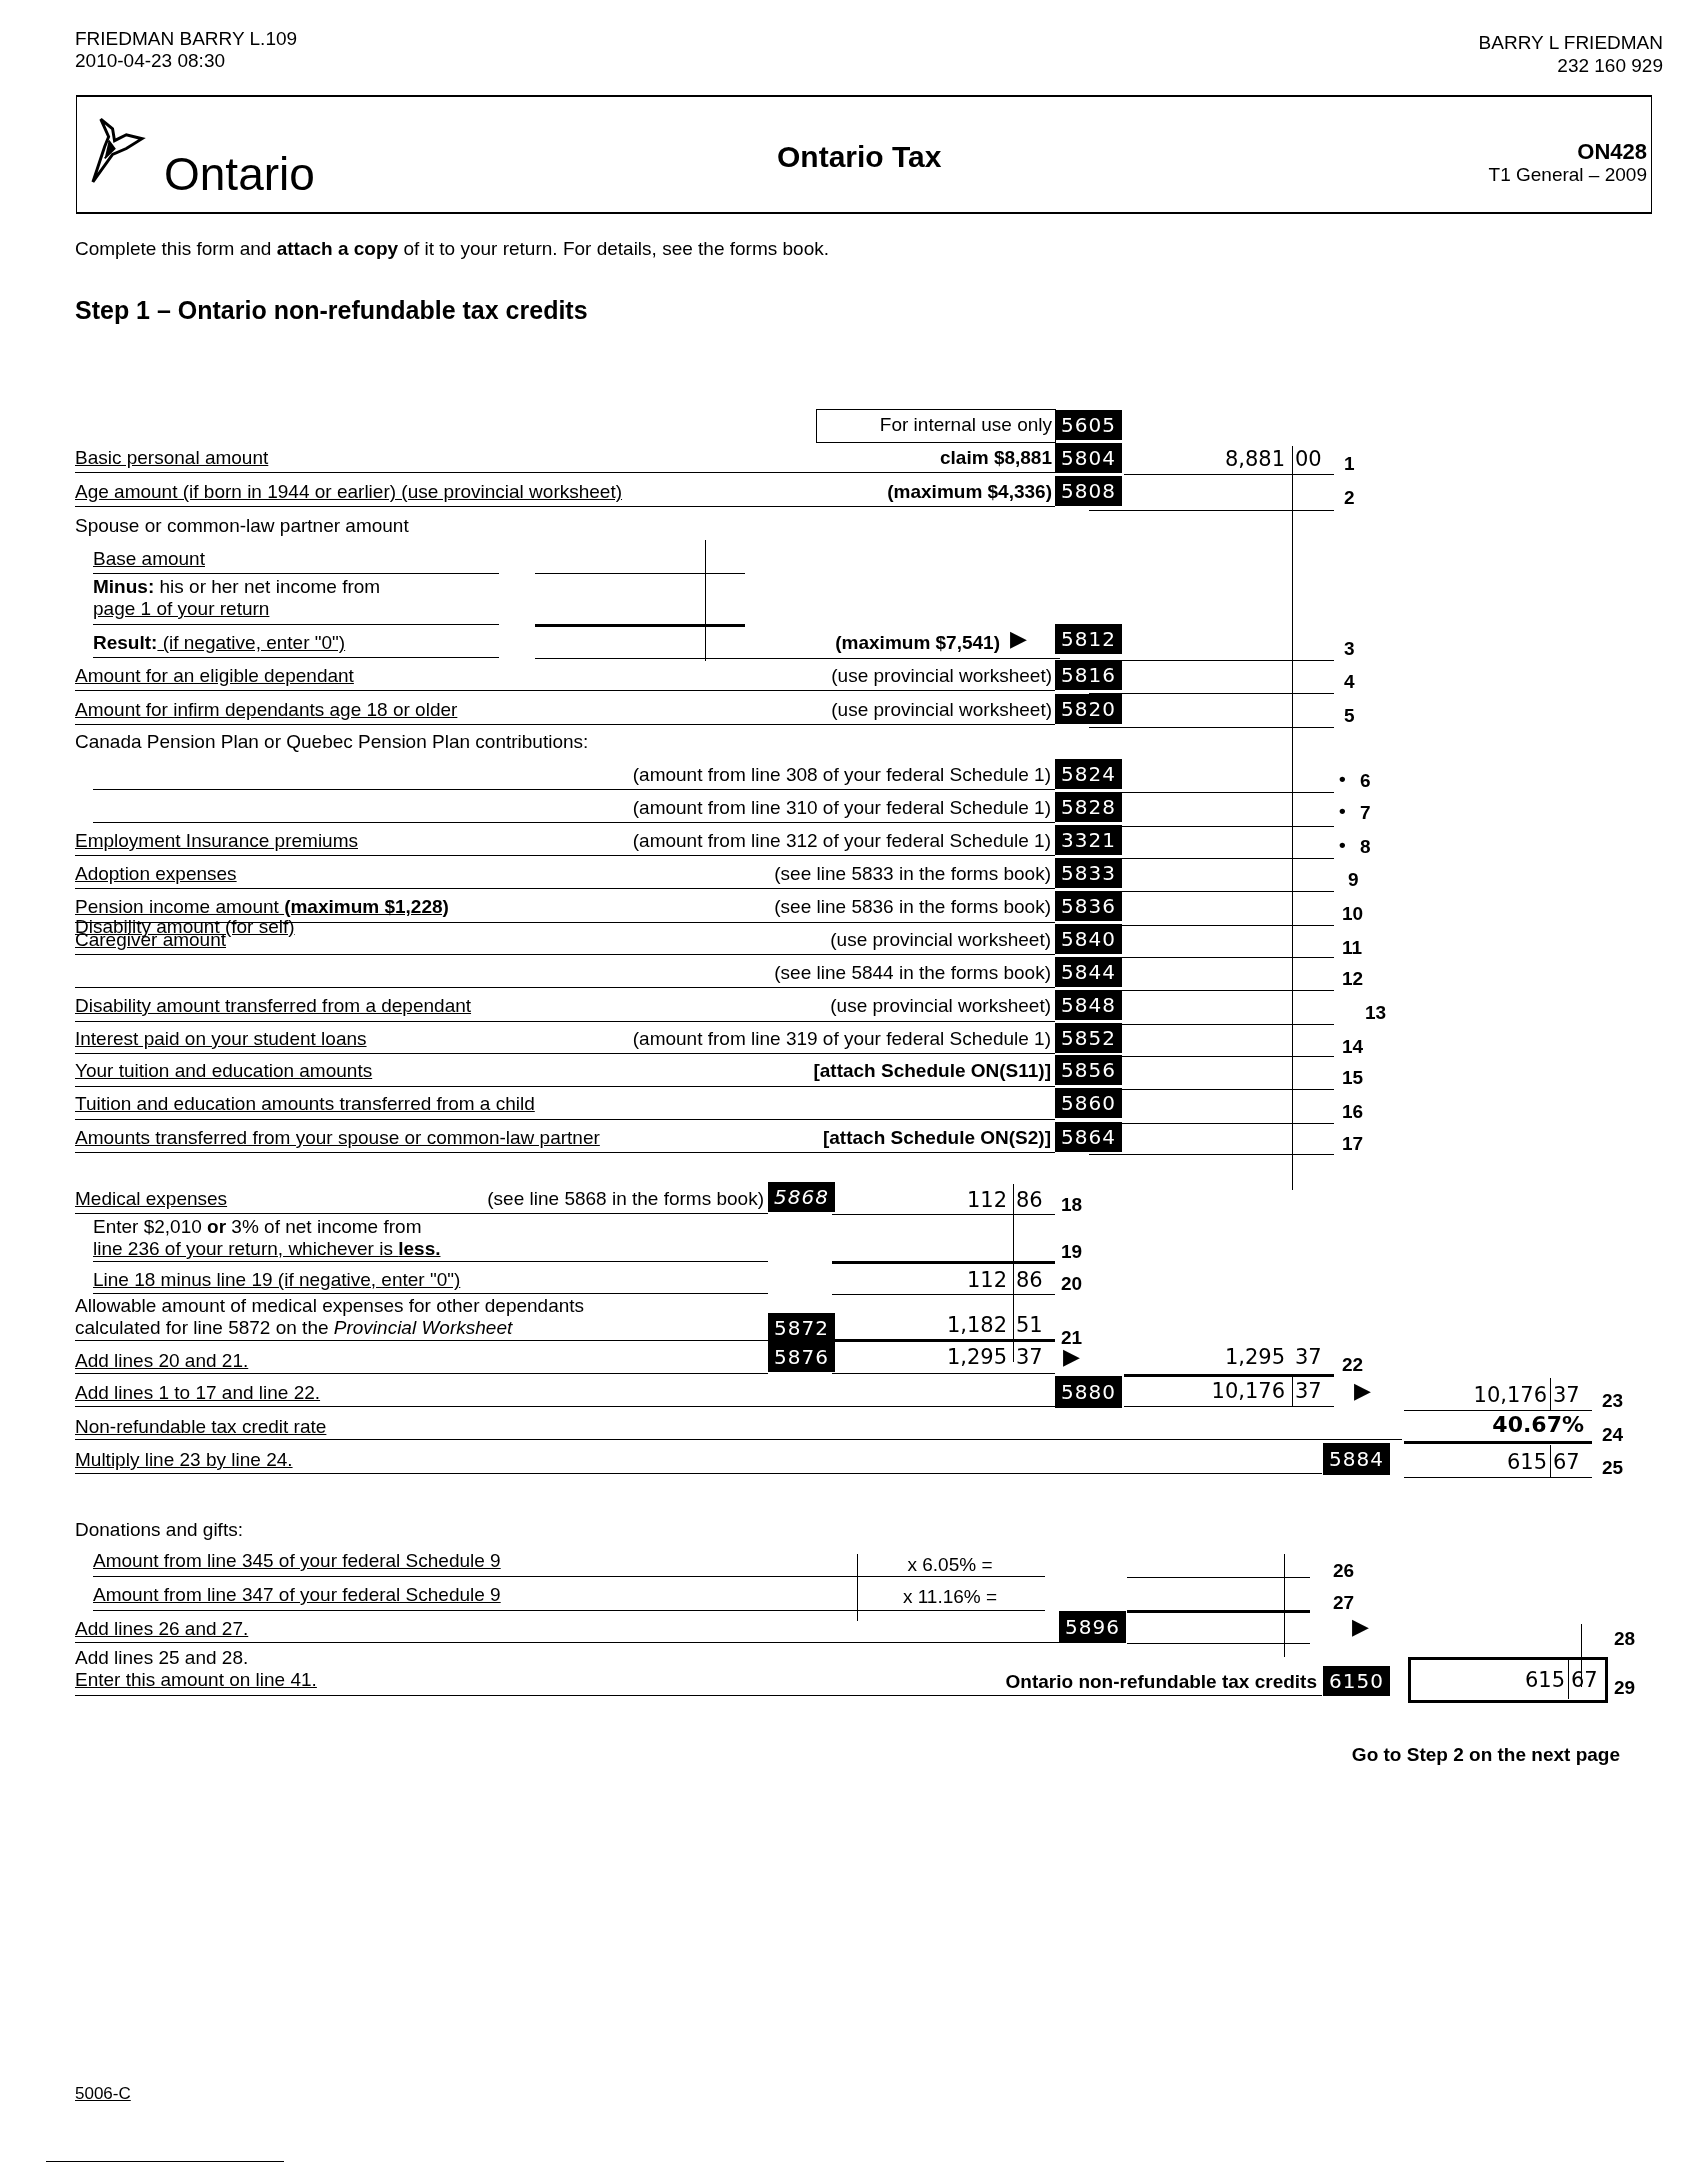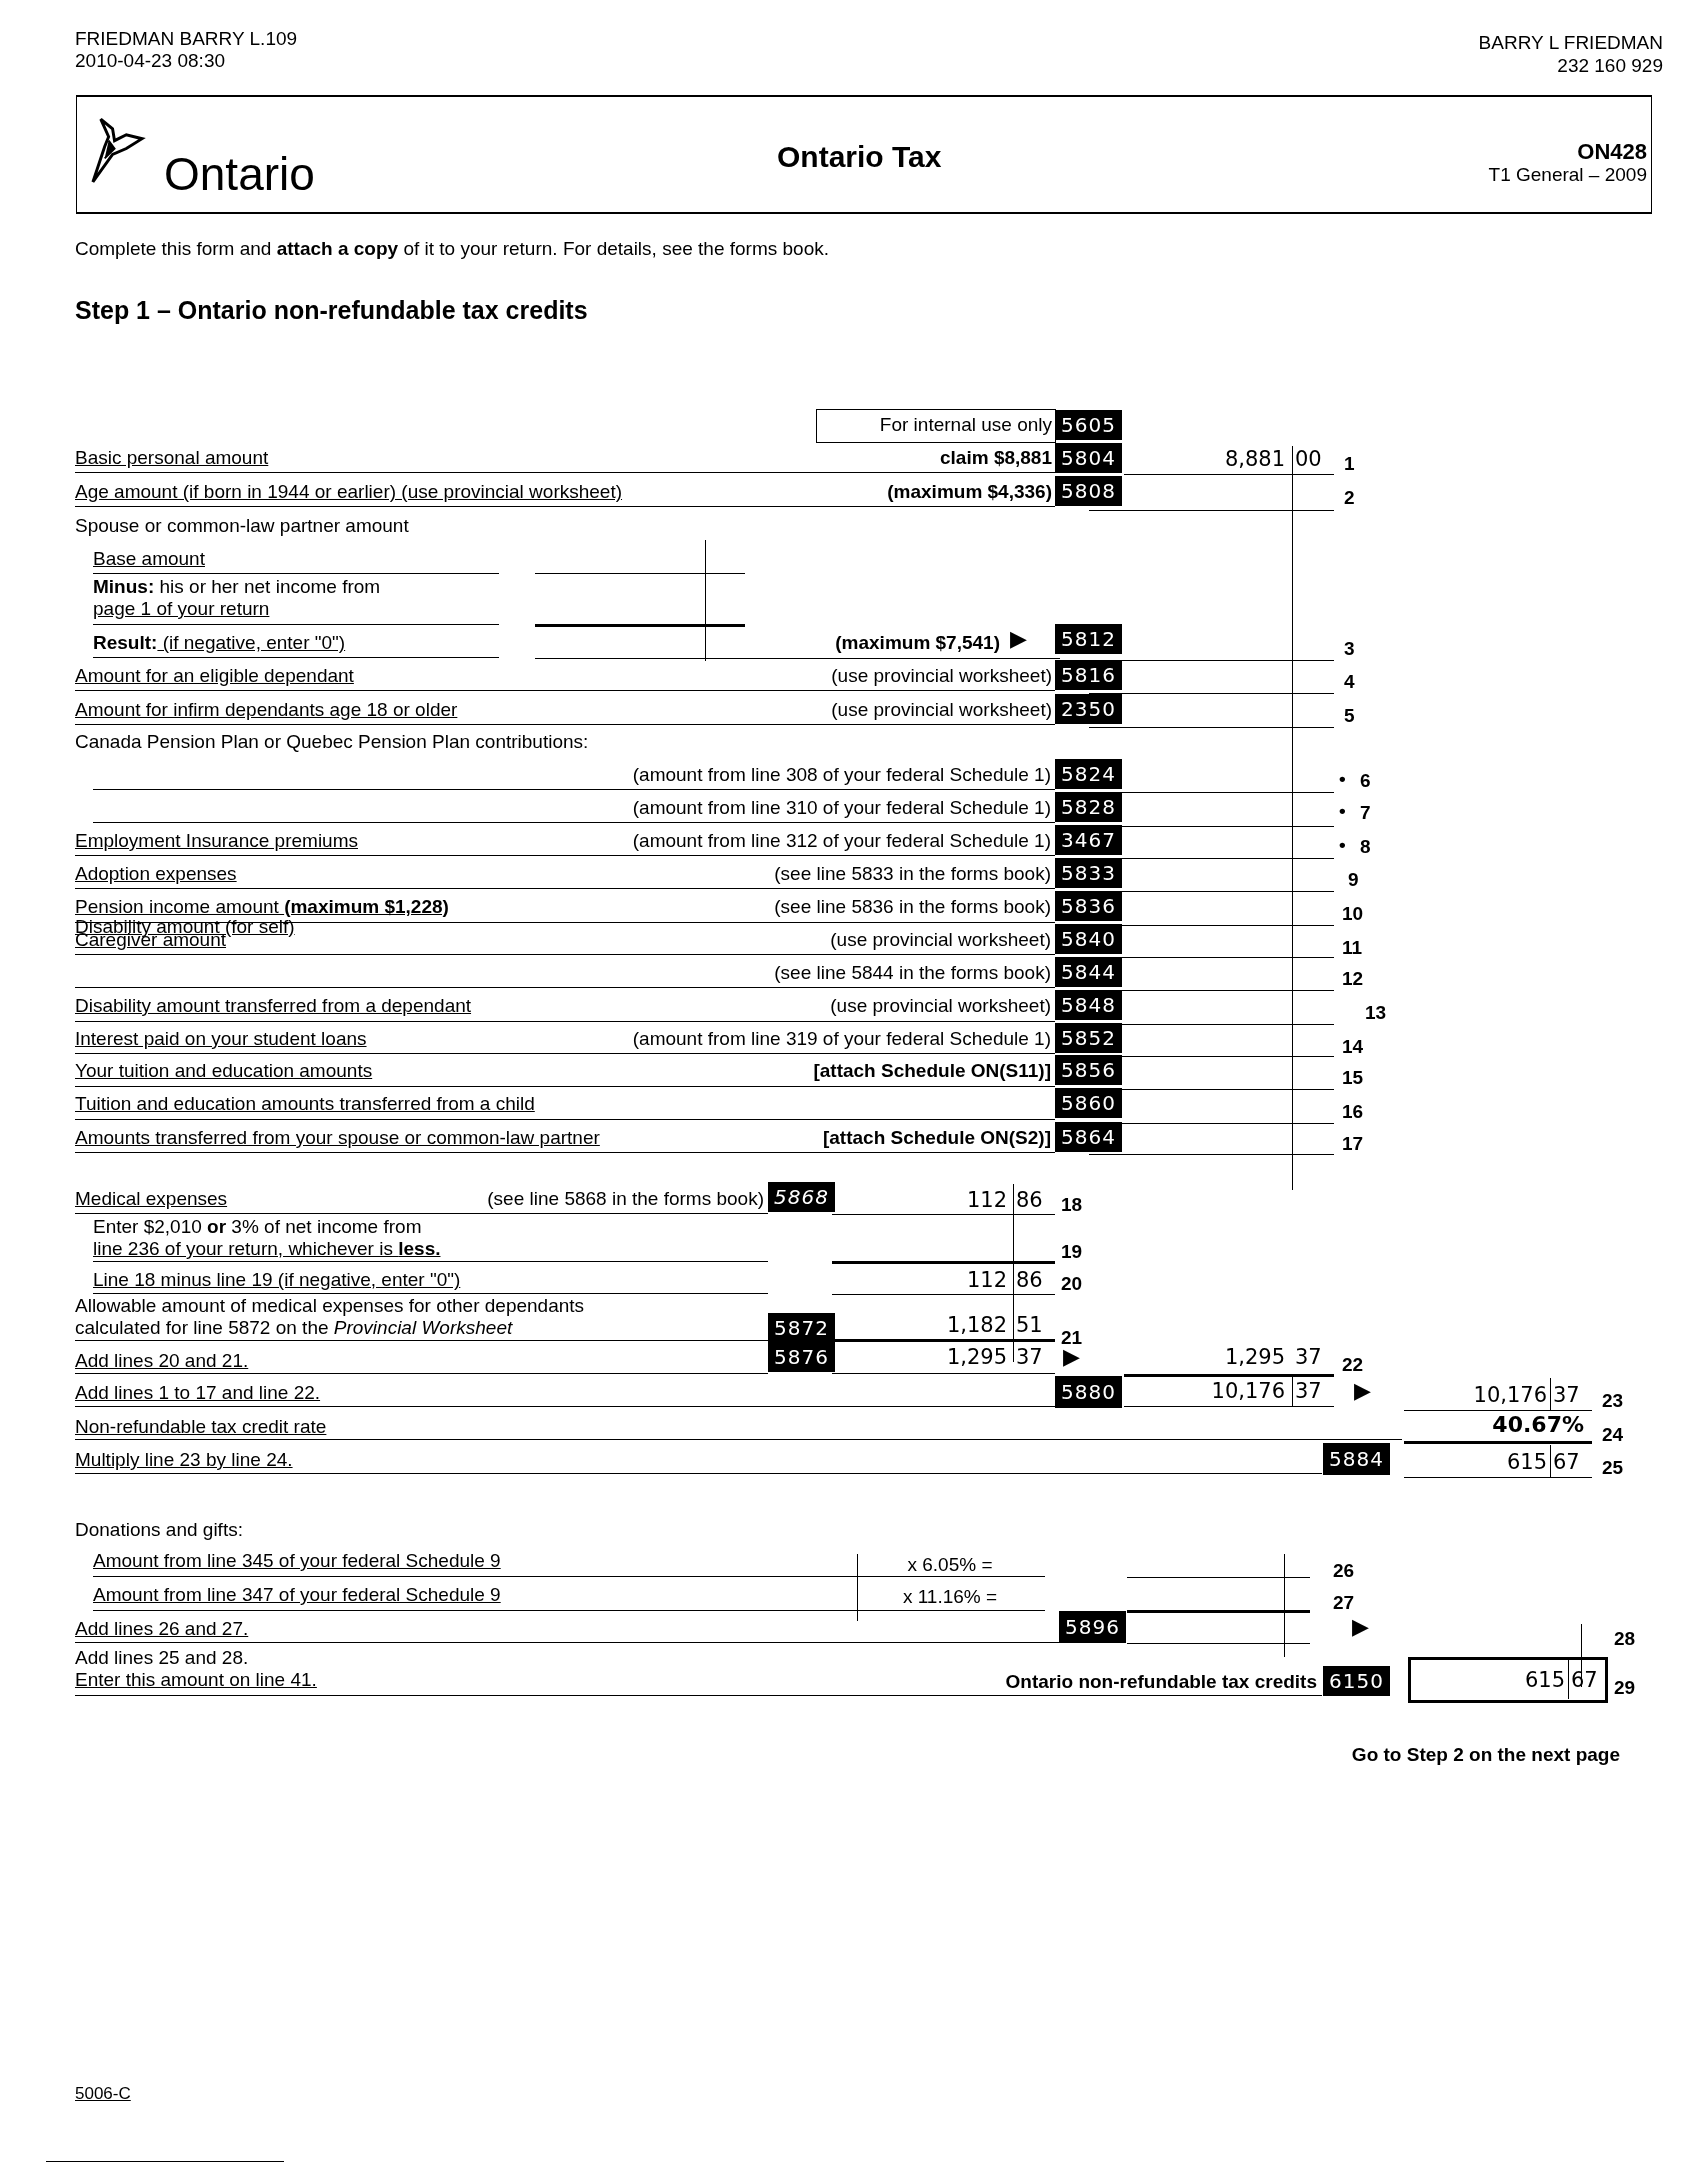--- a/index.html
+++ b/index.html
@@ -94,21 +94,21 @@
 <div class="hline" style="left:75px;top:690px;width:980px;"></div>
 <div class="t" style="left:733px;top:665px;width:319px;text-align:right;">(use provincial worksheet)</div>
 <div class="code" style="left:1055px;top:660px;">5816</div>
 <div class="hline" style="left:1089px;top:693px;width:245px;"></div>
 <div class="abs" style="left:1124px;top:663px;width:163px;height:28px;"></div>
 <div class="lnum" style="left:1344px;top:671px;">4</div>
 
 <div class="t ul" style="left:75px;top:699px;">Amount for infirm dependants age 18 or older</div>
 <div class="hline" style="left:75px;top:724px;width:980px;"></div>
 <div class="t" style="left:733px;top:699px;width:319px;text-align:right;">(use provincial worksheet)</div>
-<div class="code" style="left:1055px;top:694px;">2350</div>
+<div class="code" style="left:1055px;top:694px;">5820</div>
 <div class="hline" style="left:1089px;top:727px;width:245px;"></div>
 <div class="abs" style="left:1124px;top:697px;width:163px;height:28px;"></div>
 <div class="lnum" style="left:1344px;top:705px;">5</div>
 
 <div class="t" style="left:75px;top:731px;">Canada Pension Plan or Quebec Pension Plan contributions:</div>
 
 <div class="hline" style="left:93px;top:789px;width:962px;"></div>
 <div class="t" style="left:495px;top:764px;width:556px;text-align:right;">(amount from line 308 of your federal Schedule 1)</div>
 <div class="code" style="left:1055px;top:759px;">5824</div>
 <div class="hline" style="left:1089px;top:792px;width:245px;"></div>
@@ -120,21 +120,21 @@
 <div class="t" style="left:495px;top:797px;width:556px;text-align:right;">(amount from line 310 of your federal Schedule 1)</div>
 <div class="code" style="left:1055px;top:792px;">5828</div>
 <div class="hline" style="left:1089px;top:826px;width:245px;"></div>
 <div class="abs" style="left:1124px;top:796px;width:163px;height:28px;"></div>
 <div class="lnum" style="left:1339px;top:800px;">•</div>
 <div class="lnum" style="left:1360px;top:802px;">7</div>
 
 <div class="t ul" style="left:75px;top:830px;">Employment Insurance premiums</div>
 <div class="hline" style="left:75px;top:855px;width:980px;"></div>
 <div class="t" style="left:495px;top:830px;width:556px;text-align:right;">(amount from line 312 of your federal Schedule 1)</div>
-<div class="code" style="left:1055px;top:825px;">3467</div>
+<div class="code" style="left:1055px;top:825px;">3321</div>
 <div class="hline" style="left:1089px;top:858px;width:245px;"></div>
 <div class="abs" style="left:1124px;top:829px;width:163px;height:28px;"></div>
 <div class="lnum" style="left:1339px;top:834px;">•</div>
 <div class="lnum" style="left:1360px;top:836px;">8</div>
 
 <div class="t ul" style="left:75px;top:863px;">Adoption expenses</div>
 <div class="hline" style="left:75px;top:888px;width:980px;"></div>
 <div class="t" style="left:594px;top:863px;width:457px;text-align:right;">(see line 5833 in the forms book)</div>
 <div class="code" style="left:1055px;top:858px;">5833</div>
 <div class="hline" style="left:1089px;top:891px;width:245px;"></div>

